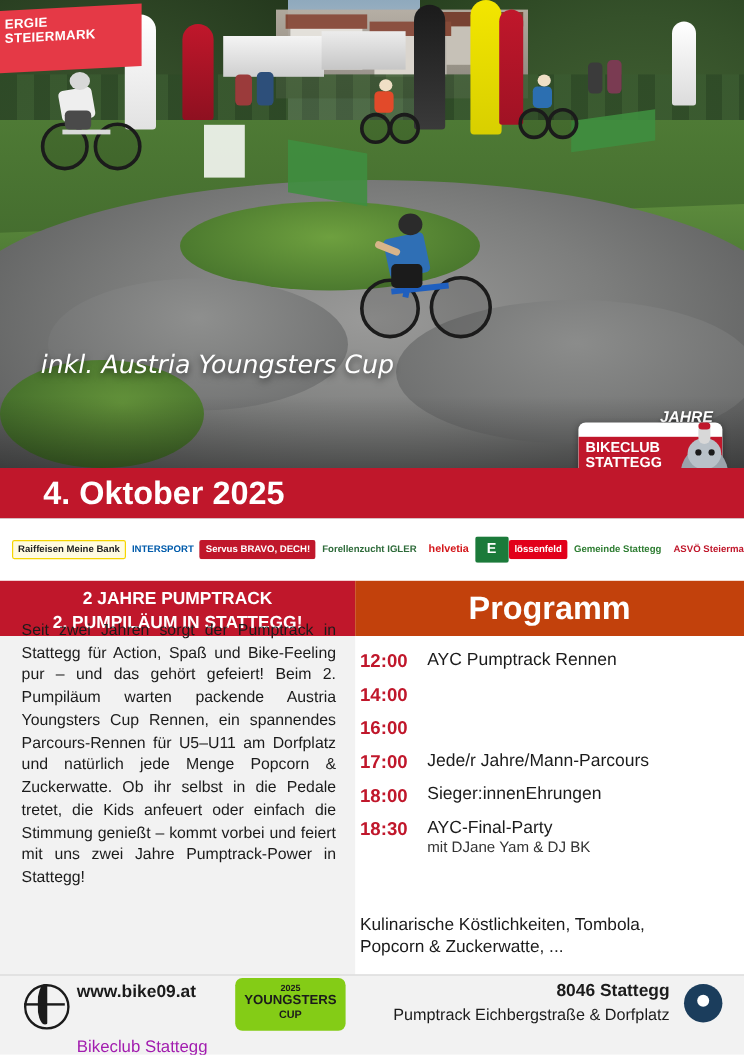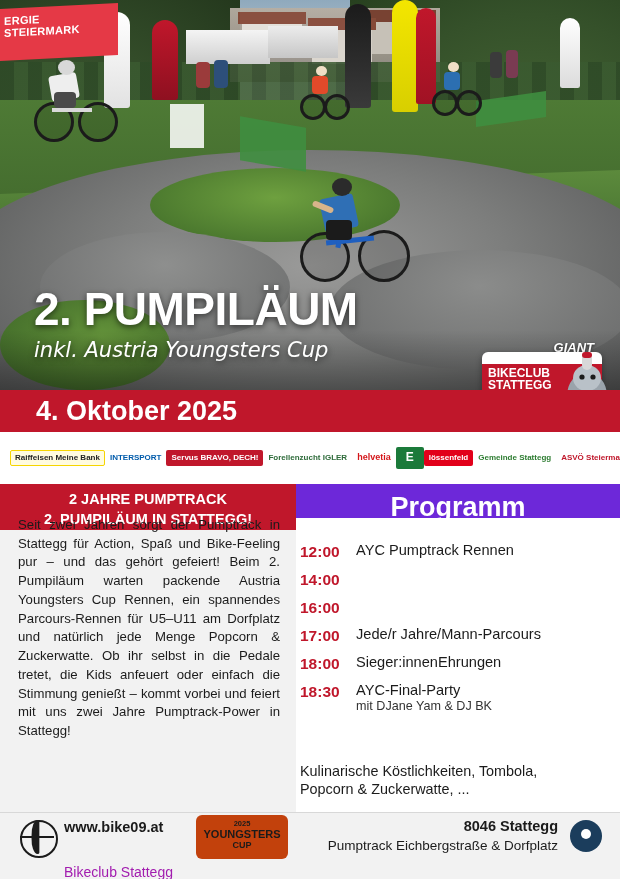--- a/index.html
+++ b/index.html
@@ -86,39 +86,39 @@
   .sp{font-size:8px;font-weight:bold;text-align:center;line-height:1.1;color:#222;
     border:1px solid transparent;padding:3px 4px;border-radius:2px;white-space:nowrap;}
 
   
   .left-col{position:absolute;left:0;top:484px;width:296px;height:340px;background:#f2f2f2;}
   .left-head{position:absolute;left:0;top:484px;width:296px;height:46px;background:#c0172b;}
   .left-head div{color:#fff;font-weight:bold;font-size:14.5px;text-align:center;line-height:1.35;padding-top:6px;}
   .left-text{position:absolute;left:18px;top:516px;width:262px;font-size:13.2px;line-height:1.42;
     color:#1b1b1b;text-align:justify;}
 
-  .right-head{position:absolute;left:296px;top:484px;width:324px;height:34px;background:#6d28d9;}
+  .right-head{position:absolute;left:296px;top:484px;width:324px;height:46px;background:#c2410c;}
   .right-head div{color:#fff;font-weight:bold;font-size:27px;text-align:center;line-height:46px;}
   .prog{position:absolute;left:300px;top:542px;width:316px;}
   .prog-row{display:flex;align-items:flex-start;margin-bottom:9px;}
   .prog-time{width:56px;font-size:15.5px;font-weight:bold;color:#c0172b;flex:0 0 56px;padding-top:1px;}
   .prog-desc{font-size:14.6px;color:#1b1b1b;line-height:1.15;}
   .prog-desc small{display:block;font-size:12.6px;color:#333;}
   .prog-extra{position:absolute;left:300px;top:762px;width:310px;font-size:14.4px;color:#1b1b1b;line-height:1.25;}
 
   
   .footer{position:absolute;left:0;top:812px;width:620px;height:67px;background:#f2f2f2;}
   .footer-line{position:absolute;left:0;top:812px;width:620px;height:1px;background:#d8d8d8;}
   .globe{position:absolute;left:20px;top:820px;width:34px;height:34px;border:2.5px solid #1b1b1b;border-radius:50%;}
   .globe:before{content:"";position:absolute;left:14px;top:-2px;width:1px;height:34px;border-left:2.5px solid #1b1b1b;
     border-radius:50%;transform:scaleX(4.2);}
   .globe:after{content:"";position:absolute;left:-2px;top:14px;width:34px;height:0;border-top:2.5px solid #1b1b1b;}
   .web{position:absolute;left:64px;top:819px;font-size:14.5px;font-weight:bold;color:#1b1b1b;}
   .club{position:absolute;left:64px;top:864px;font-size:14px;color:#a21caf;}
-  .ayc-logo{position:absolute;left:196px;top:815px;width:92px;height:44px;background:#c2410c;border-radius:6px;}
+  .ayc-logo{position:absolute;left:196px;top:815px;width:92px;height:44px;background:#84cc16;border-radius:6px;}
   .ayc-logo .y1{position:absolute;left:0;top:4px;width:92px;text-align:center;font-size:7.5px;font-weight:bold;color:#1b1b1b;}
   .ayc-logo .y2{position:absolute;left:0;top:13px;width:92px;text-align:center;font-size:11px;font-weight:bold;color:#1b1b1b;}
   .ayc-logo .y3{position:absolute;left:0;top:25px;width:92px;text-align:center;font-size:9px;font-weight:bold;color:#1b1b1b;}
   .addr1{position:absolute;right:62px;top:818px;font-size:14.5px;font-weight:bold;color:#1b1b1b;text-align:right;}
   .addr2{position:absolute;right:62px;top:838px;font-size:13.5px;color:#1b1b1b;text-align:left;}
   .pin{position:absolute;right:18px;top:820px;width:32px;height:32px;background:#1b3d5c;border-radius:50% 50% 50% 50%;}
   .pin:after{content:"";position:absolute;left:11px;top:9px;width:10px;height:10px;background:#fff;border-radius:50%;}
 </style>
 </head>
 <body>
@@ -191,25 +191,24 @@
     <div style="position:absolute;left:506px;top:50px;width:12px;height:28px;background:#7a3b52;border-radius:4px;"></div>
 
     <div class="shadow-band"></div>
 
     <div class="banner-left">
       <span>ERGIE STEIERMARK</span>
     </div>
   </div>
 
   <div class="title-wrap">
-    <div class="title-main">2. PUMPILÄUM</div>
     <div class="title-sub">inkl. Austria Youngsters Cup</div>
   </div>
 
-  <div class="giant">GIANT</div>
+  <div class="giant">JAHRE</div>
   <div class="club-badge">
     <div class="red"></div>
     <div class="l1">BIKECLUB</div>
     <div class="l2">STATTEGG</div>
     <div class="l3">BIKE09.AT</div>
   </div>
   <svg class="mascot" viewBox="0 0 54 72">
     <ellipse cx="27" cy="46" rx="20" ry="24" fill="#9aa3ab"></ellipse>
     <ellipse cx="27" cy="28" rx="14" ry="13" fill="#b9c1c8"></ellipse>
     <rect x="22" y="2" width="10" height="18" rx="5" fill="#d8d8d8"></rect>

